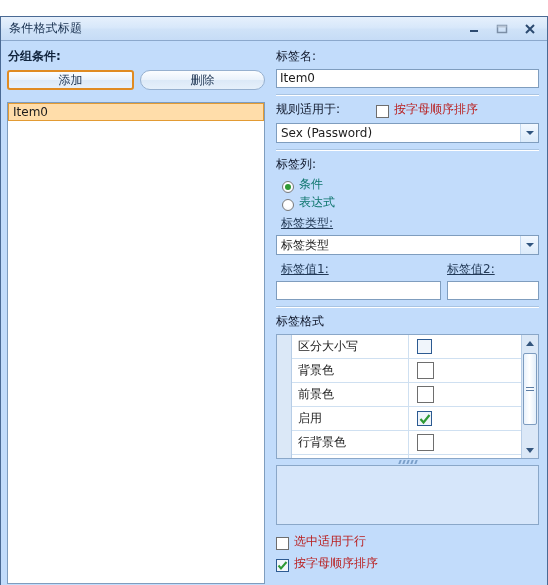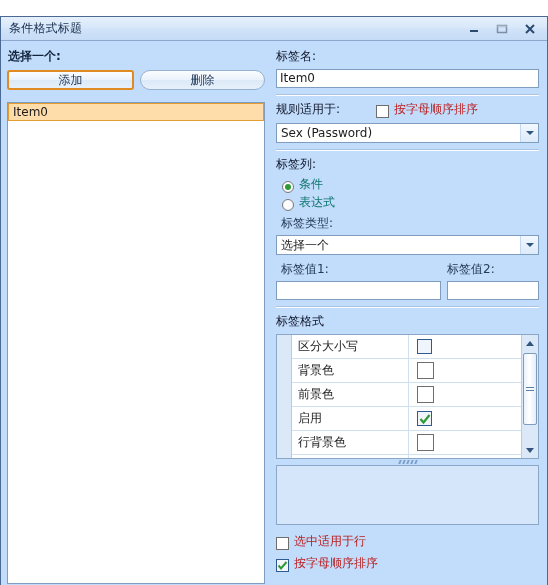--- a/index.html
+++ b/index.html
@@ -143,20 +143,21 @@
     font-weight: normal;
     font-size: 12px;
     color: #0f172a;
     display: block;
   }
   .lbl-sm {
     font-weight: normal;
     font-size: 12px;
     color: #233a57;
     display: block;
+    text-decoration: underline;
   }
   .sep {
     height: 1px;
     background: #ffffff;
     border-top: 1px solid #a9c4e2;
     margin: 6px 0 5px 0;
   }
   .textbox {
     height: 19px;
     box-sizing: border-box;
@@ -398,21 +399,21 @@
         <svg width="14" height="14" viewBox="0 0 14 14">
           <path d="M3 3 L11 11 M11 3 L3 11" stroke="#2c4a70" stroke-width="2" fill="none"></path>
         </svg>
       </div>
     </div>
   </div>
 
   <div class="content">
 
     <div class="left-pane">
-      <div class="section-title">选择一个:</div>
+      <div class="section-title">分组条件:</div>
       <div class="btn-row">
         <div class="btn focused">添加</div>
         <div class="btn">删除</div>
       </div>
       <div class="listbox">
         <div class="list-item selected">Item0</div>
       </div>
     </div>
 
     <div class="right-pane">
@@ -453,21 +454,21 @@
       </div>
       <div class="row" style="padding-left:6px;height:18px">
         <span class="rb"></span>
         <span class="rb-label">表达式</span>
       </div>
 
       <div style="height:4px"></div>
       <div class="lbl-sm" style="padding-left:5px">标签类型:</div>
       <div style="height:3px"></div>
       <div class="combo">
-        <div class="combo-text">选择一个</div>
+        <div class="combo-text">标签类型</div>
         <div class="combo-arrow">
             <span class="arrow-down"></span>
           </div>
       </div>
 
       <div style="height:6px"></div>
       <div class="row">
         <div style="width:165px">
           <div class="lbl-sm" style="padding-left:5px">标签值1:</div>
           <div style="height:3px"></div>

